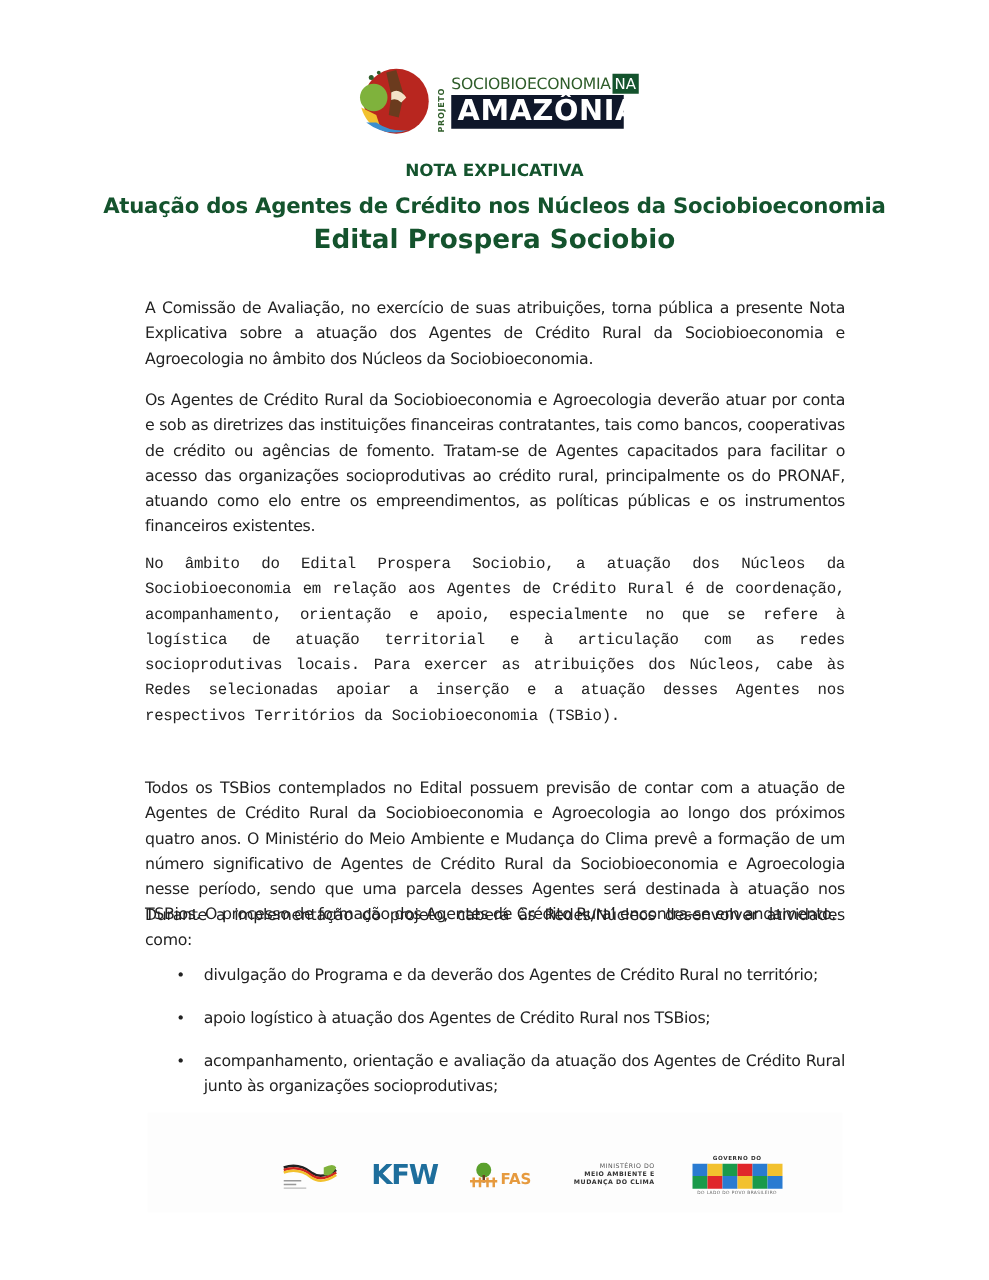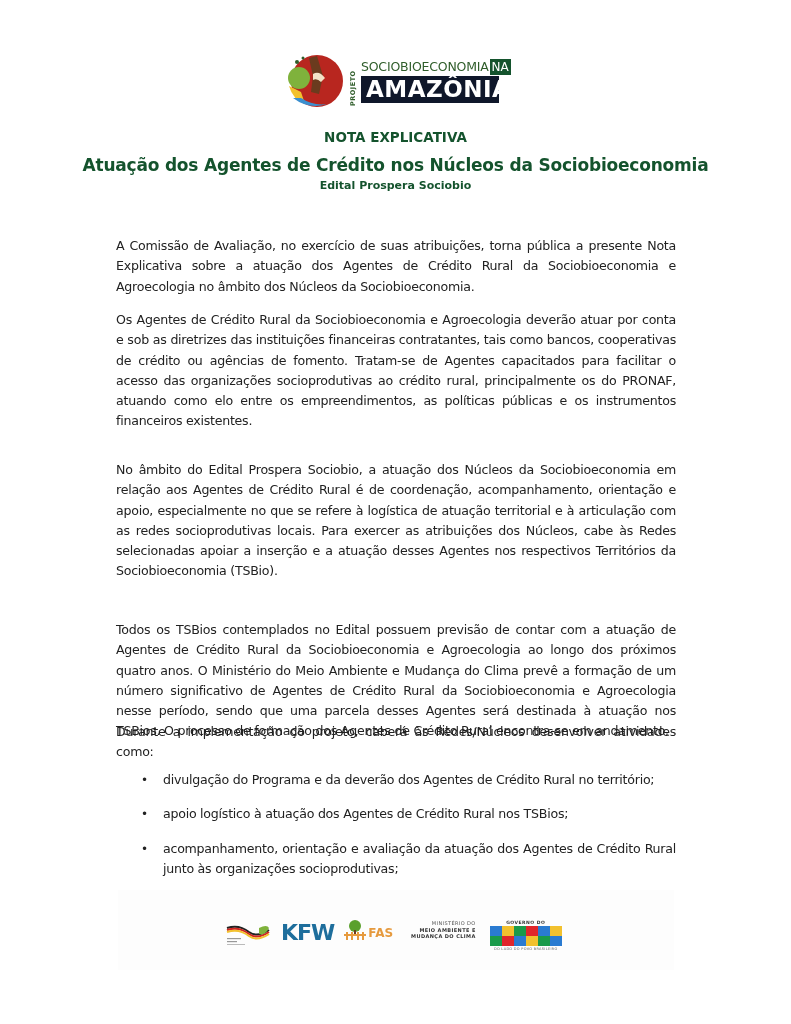--- a/index.html
+++ b/index.html
@@ -17,37 +17,37 @@
     .logo-line1 { display: flex; align-items: center; height: 17px; }
     .logo-socio { font-size: 12.5px; color: #2f5d2a; font-family: "DejaVu Sans", sans-serif; letter-spacing: -0.2px; line-height: 17px; }
     .logo-na { background: #14532d; color: #fff; font-size: 12px; padding: 0 2px; margin-left: 1px; line-height: 16px; height: 16px; }
     .logo-amazonia { margin-top: 1px; background: #0f172a; color: #fff; font-weight: bold; font-size: 23px; line-height: 27px; height: 27px;
                      padding: 0 5px; letter-spacing: 0.5px; font-family: "DejaVu Sans", sans-serif; width: 128px; }
 
     
     .title { position: absolute; left: 0; width: 791px; text-align: center; font-family: "DejaVu Sans", sans-serif; font-weight: bold; color: #14532d; }
     .t1 { top: 129px; font-size: 13.5px; }
     .t2 { top: 155px; font-size: 17px; letter-spacing: -0.2px; }
-    .t3 { top: 179px; font-size: 11px; }
+    .t3 { top: 179px; font-size: 21px; }
 
     
     .body-text { position: absolute; left: 116px; width: 560px; font-family: "DejaVu Sans", sans-serif; font-size: 12.6px; line-height: 20.3px; color: #222; }
     .para { margin: 0; text-align: justify; letter-spacing: -0.25px; }
     .p1 { position: absolute; top: 236px; }
     .p2 { position: absolute; top: 310px; }
-    .p3 { position: absolute; top: 460px; }
+    .p3 { position: absolute; top: 441px; font-family: Liberation Mono, monospace; }
     .p4 { position: absolute; top: 580px; margin-top: 40px; }
     .p5 { position: absolute; top: 722px; }
     .list { position: absolute; top: 770px; left: 0; width: 560px; margin: 0; padding: 0; list-style: none; }
     .list-item { position: relative; padding-left: 47px; margin-bottom: 14px; text-align: justify; letter-spacing: -0.25px; }
     .bullet { position: absolute; left: 25px; top: 0; font-size: 12px; }
 
     
     .footer-band { position: absolute; left: 118px; top: 890px; width: 556px; height: 80px; background: #fdfdfd; }
-    .footer-logos { position: absolute; left: 225px; top: 920px; height: 40px; display: flex; align-items: flex-start; gap: 10px; }
+    .footer-logos { position: absolute; left: 225px; top: 920px; height: 40px; display: flex; align-items: center; gap: 26px; }
     .f-coop { width: 46px; height: 28px; position: relative; }
     .f-kfw { font-family: "DejaVu Sans", sans-serif; font-weight: bold; font-size: 22px; color: #1e6e9c; letter-spacing: -1px; }
     .f-fas { display: flex; align-items: flex-end; gap: 2px; color: #e69a3e; font-size: 12px; font-weight: bold; }
     .f-mma { font-size: 5px; line-height: 6.5px; text-align: right; color: #333; font-weight: bold; letter-spacing: 0.4px; margin-left: 8px; }
     .f-mma .m1 { color: #555; font-weight: normal; }
     .f-gov { display: flex; flex-direction: column; align-items: center; margin-left: 4px; }
     .f-gov .g-top { font-size: 4.5px; font-weight: bold; color: #333; letter-spacing: 0.5px; }
     .f-gov .g-brasil { display: flex; height: 20px; margin: 1px 0; }
     .f-gov .g-bottom { font-size: 3.5px; color: #666; letter-spacing: 0.3px; }
     .blk { width: 12px; height: 20px; }

